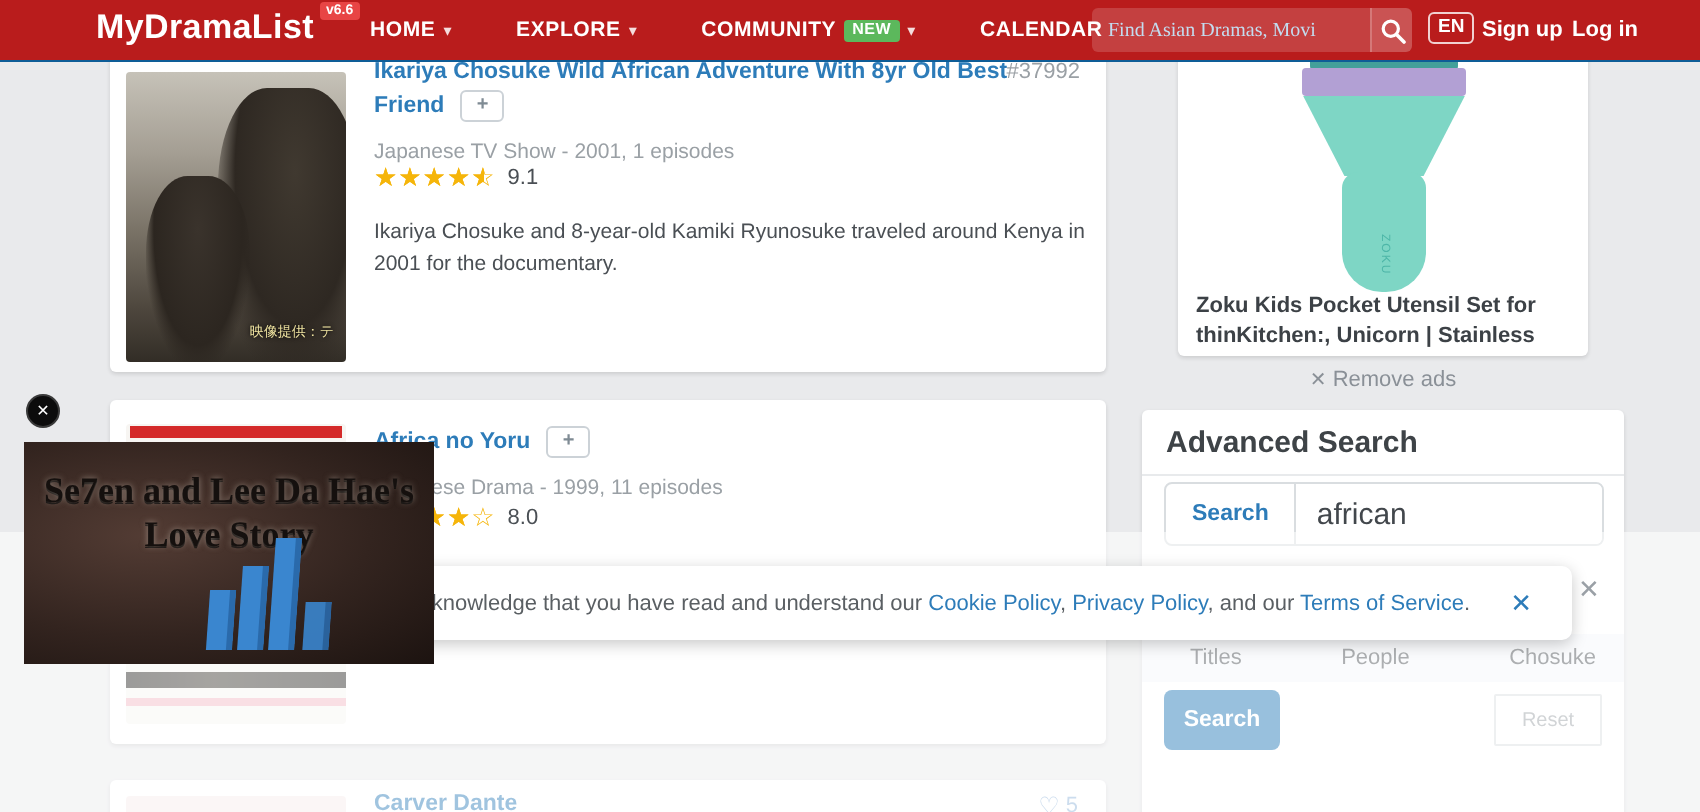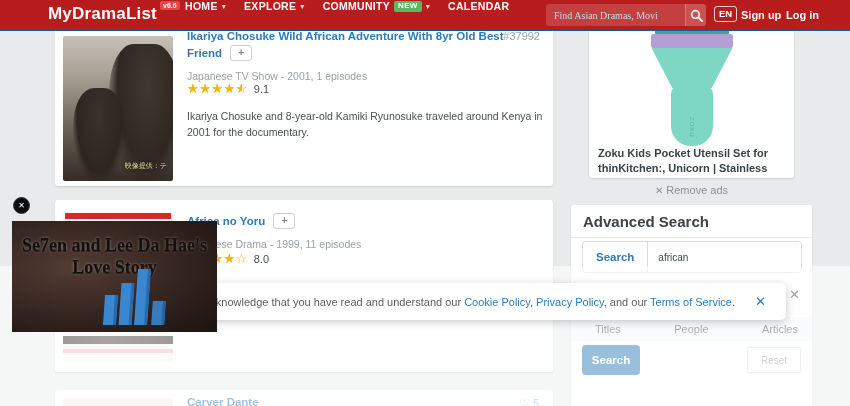--- a/index.html
+++ b/index.html
@@ -2,21 +2,21 @@
 <html><head>
 <meta charset="utf-8">
 <style>
   html,body{margin:0;padding:0;background:#dfe1e4;font-family:"Liberation Sans","DejaVu Sans",sans-serif;}
   #stage{position:relative;width:850px;height:406px;overflow:hidden;background:#e9eaec;}
 
   
   #navbar{position:absolute;left:0;top:0;width:850px;height:30px;background:#b91c1c;border-bottom:1px solid #0e5d97;z-index:30;display:flex;align-items:center;}
   #brand{position:absolute;left:48px;top:4px;color:#fff;font-size:17px;font-weight:bold;letter-spacing:.2px;}
   #brand-badge{position:absolute;left:160px;top:1px;background:#e84545;color:#fff;font-size:7px;font-weight:bold;padding:1px 3px;border-radius:2px;line-height:1;}
-  .nav-links{position:absolute;left:185px;top:0;height:30px;display:flex;align-items:flex-start;gap:18px;}
+  .nav-links{position:absolute;left:185px;top:0;height:30px;display:flex;align-items:center;gap:32px;}
   .nav-item{color:#fff;font-size:10.5px;font-weight:bold;letter-spacing:.3px;display:flex;align-items:center;gap:4px;cursor:pointer;white-space:nowrap;}
   .caret{font-size:8px;color:rgba(255,255,255,.85);}
   .new-badge{background:#5cb85c;color:#fff;font-size:8px;font-weight:bold;padding:1.5px 4px;border-radius:2px;line-height:1;}
   #nav-search{position:absolute;left:546px;top:4px;width:160px;height:22px;background:rgba(255,255,255,.16);border-radius:3px;display:flex;align-items:center;overflow:hidden;}
   #nav-search input{flex:1;background:transparent;border:none;outline:none;color:#fff;font-size:10px;padding:0 8px;font-family:Liberation Serif, serif;}
   #nav-search input::placeholder{color:#c3dcef;}
   #nav-search-btn{width:26px;height:22px;display:flex;align-items:center;justify-content:center;border-left:1px solid rgba(255,255,255,.22);background:rgba(255,255,255,.10);cursor:pointer;}
   #lang-btn{position:absolute;left:714px;top:6px;border:1px solid rgba(255,255,255,.8);border-radius:3px;color:#fff;font-size:9.5px;font-weight:bold;padding:2px 4px;line-height:1;cursor:pointer;}
   #signup-btn{position:absolute;left:741px;top:9px;color:#fff;font-size:11px;font-weight:bold;cursor:pointer;}
   #login-btn{position:absolute;left:786px;top:9px;color:#fff;font-size:11px;font-weight:bold;cursor:pointer;}
@@ -65,21 +65,21 @@
   .utensil-handle{position:absolute;left:82px;top:128px;width:42px;height:60px;background:#7ed6c5;border-radius:8px 8px 20px 20px;display:flex;align-items:flex-end;justify-content:center;}
   .utensil-logo{writing-mode:vertical-rl;font-size:6px;color:#4db6a8;letter-spacing:1px;margin-bottom:8px;}
   #ad-title{position:absolute;left:9px;right:6px;top:188px;font-size:11px;font-weight:bold;color:#3c4146;line-height:1.35;max-height:30px;overflow:hidden;}
   #remove-ads{position:absolute;left:571px;top:184px;width:241px;text-align:center;font-size:11px;color:#8a9097;cursor:pointer;}
   #remove-ads .x{font-size:10px;margin-right:3px;}
 
   #adv-panel{position:absolute;left:571px;top:205px;width:241px;height:208px;background:#fff;border-radius:3px;box-shadow:0 1px 2px rgba(0,0,0,.13);}
   #adv-title{padding:8px 12px 7px;font-size:15px;font-weight:bold;color:#3e4347;border-bottom:1px solid #e8eaec;}
   #adv-search-group{position:absolute;left:11px;top:36px;width:218px;height:30px;border:1px solid #d9dde0;border-radius:4px;display:flex;overflow:hidden;background:#fff;}
   #adv-field-tab{display:flex;align-items:center;padding:0 13px;font-size:11.5px;font-weight:bold;color:#2d7cb9;border-right:1px solid #d9dde0;cursor:pointer;white-space:nowrap;}
-  #adv-query{flex:1;border:none;outline:none;font-size:10px;color:#42474c;padding:0 10px;font-family:inherit;min-width:0;}
+  #adv-query{flex:1;border:none;outline:none;font-size:15px;color:#42474c;padding:0 10px;font-family:inherit;min-width:0;}
   #adv-tabs{position:absolute;left:0;right:0;top:112px;height:24px;background:#f3f7fa;display:flex;align-items:center;justify-content:space-between;padding:0 14px 0 24px;box-sizing:border-box;gap:27px;}
   .adv-tab{font-size:11px;color:#4a4f54;cursor:pointer;}
   #adv-search-btn{position:absolute;left:11px;top:140px;width:58px;height:30px;background:#1b74b4;border:none;border-radius:4px;color:#fff;font-size:11.5px;font-weight:bold;cursor:pointer;font-family:inherit;}
   #adv-reset-btn{position:absolute;left:176px;top:142px;width:54px;height:26px;background:#fff;border:1px solid #d9dde0;border-radius:1px;color:#9aa0a5;font-size:10px;cursor:pointer;font-family:inherit;}
 
   
   #fade-overlay{position:absolute;left:0;top:266px;width:850px;height:140px;background:rgba(255,255,255,.55);z-index:5;pointer-events:none;}
 
   
   #cookie-banner{position:absolute;left:80px;top:283px;width:706px;height:37px;background:#fff;border-radius:5px;box-shadow:0 2px 8px rgba(0,0,0,.22);z-index:10;display:flex;align-items:center;padding:0 16px;box-sizing:border-box;}
@@ -204,21 +204,21 @@
 
   <div id="adv-panel">
     <div id="adv-title">Advanced Search</div>
     <div id="adv-search-group">
       <span id="adv-field-tab">Search</span>
       <input id="adv-query" type="text" value="african" style="">
     </div>
     <div id="adv-tabs">
       <span class="adv-tab">Titles</span>
       <span class="adv-tab">People</span>
-      <span class="adv-tab">Articles</span>
+      <span class="adv-tab">Chosuke</span>
     </div>
     <button id="adv-search-btn">Search</button>
     <button id="adv-reset-btn">Reset</button>
   </div>
 
   <div id="fade-overlay"></div>
 
   <div id="cookie-banner">
     <div id="cookie-text">
       <span>By using our site, you acknowledge that you have read and understand our </span><a>Cookie Policy</a><span>, </span><a>Privacy Policy</a><span>, and our </span><a>Terms of Service</a><span>.</span>

